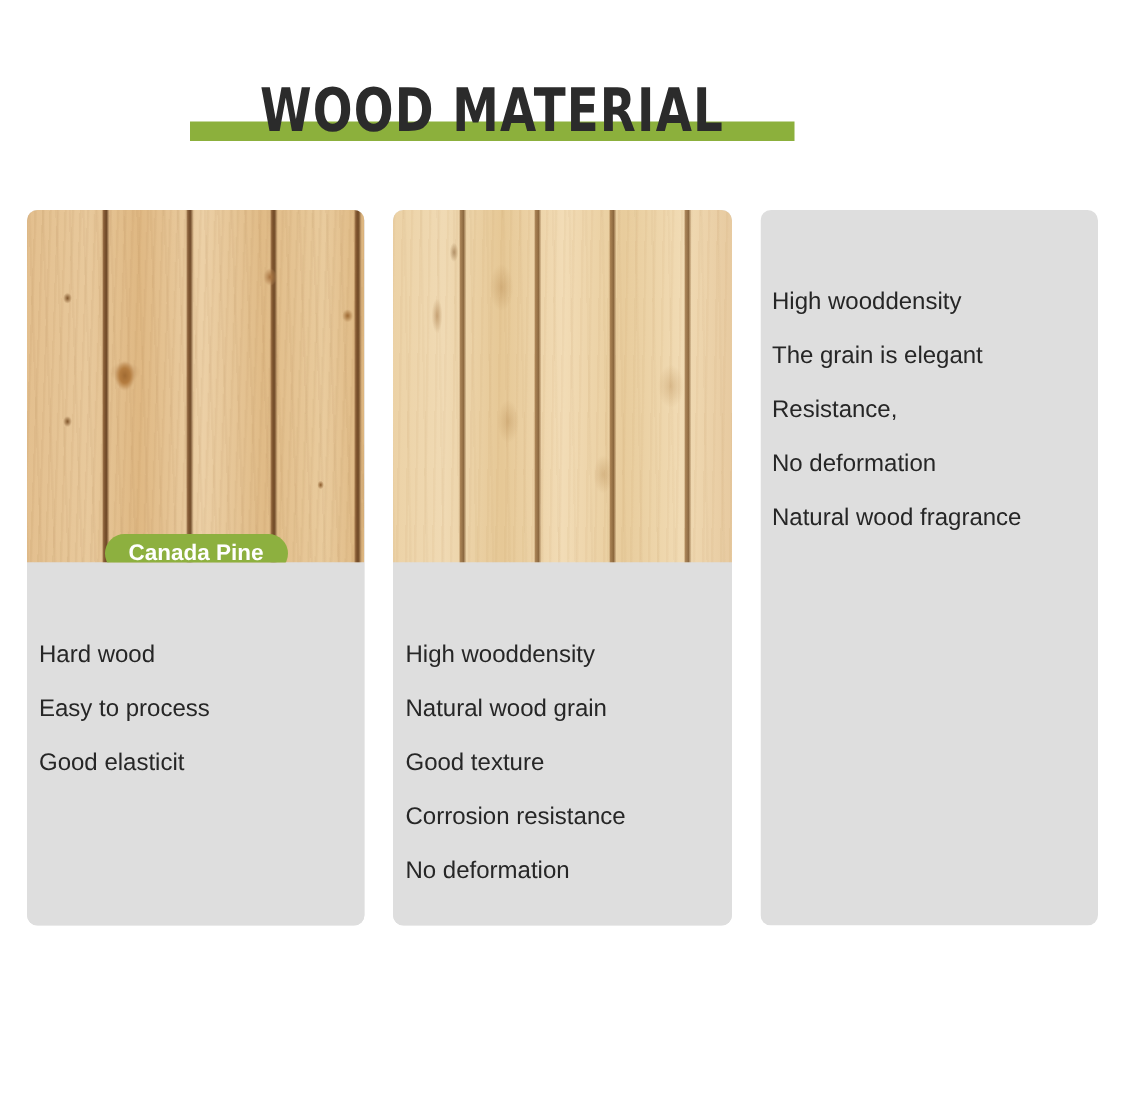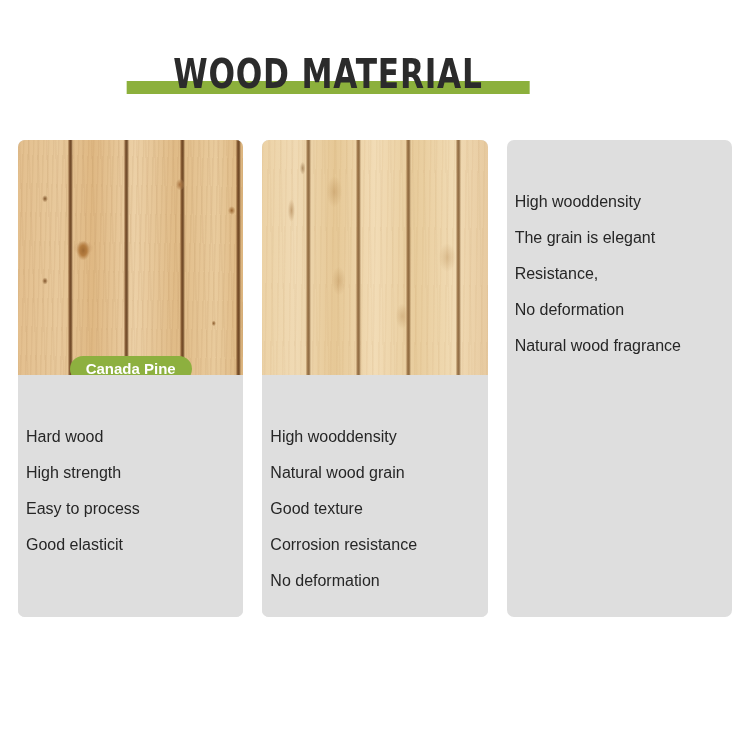--- a/index.html
+++ b/index.html
@@ -253,21 +253,20 @@
 
   <div class="card">
     <div class="swatch wood-pine">
       <div class="planks"></div>
       <div class="grain"></div>
       <div class="knots"></div>
       <div class="badge">Canada Pine</div>
     </div>
     <div class="features">
       <div class="feature">Hard wood</div>
-      <div class="feature">High strength</div>
       <div class="feature">Easy to process</div>
       <div class="feature">Good elasticit</div>
     </div>
   </div>
 
   <div class="card">
     <div class="swatch wood-hemlock">
       <div class="planks"></div>
       <div class="grain"></div>
       <div class="knots"></div>

